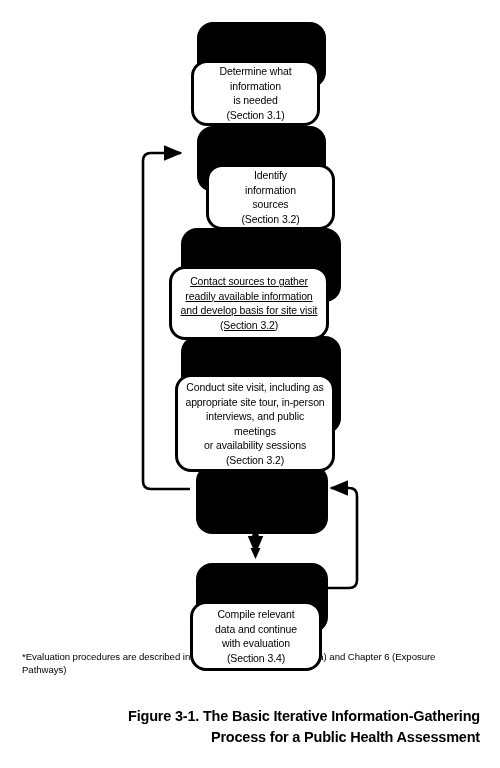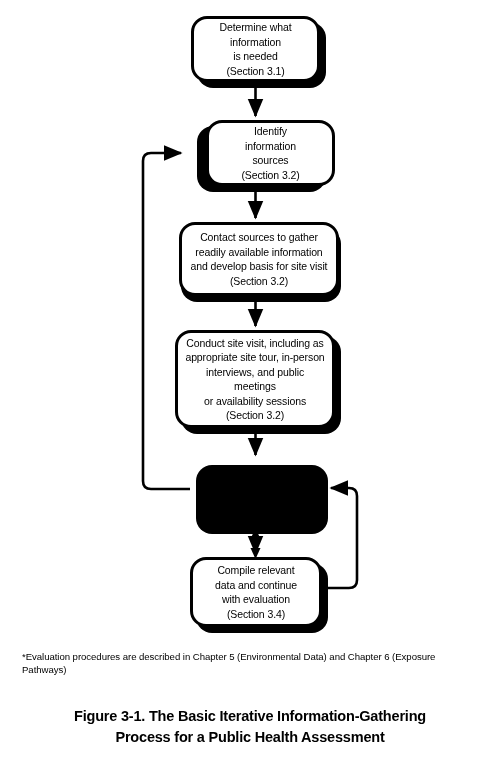--- a/index.html
+++ b/index.html
@@ -33,20 +33,21 @@
     position: absolute;
     box-sizing: border-box;
     border: 3px solid #000000;
     border-radius: 16px;
     background: #ffffff;
     display: flex;
     align-items: center;
     justify-content: center;
     text-align: center;
     z-index: 3;
+    margin-top: 44px;
   }
   .node-shadow {
     position: absolute;
     box-sizing: border-box;
     background: #000000;
     border-radius: 16px;
     z-index: 2;
   }
   .node-text {
     font-size: 10.5px;
@@ -64,21 +65,21 @@
     font-size: 9.6px;
     line-height: 13px;
     color: #000000;
     letter-spacing: -0.05px;
   }
   .figure-caption {
     position: absolute;
     left: 20px;
     top: 706px;
     width: 460px;
-    text-align: center;
+    text-align: right;
     font-size: 14.5px;
     font-weight: bold;
     line-height: 21px;
     color: #000000;
     letter-spacing: -0.2px;
     white-space: pre-line;
   }
 </style>
 </head>
 <body>
@@ -134,29 +135,29 @@
 
   <div class="node-shadow" style="left:197px; top:126px; width:129px; height:66px;"></div>
   <div class="node" style="left:206px; top:120px; width:129px; height:66px;">
     <span class="node-text">Identify
 information
 sources
 (Section 3.2)</span>
   </div>
 
   <div class="node-shadow" style="left:181px; top:228px; width:160px; height:74px;"></div>
-  <div class="node" style="left:179px; top:222px; width:160px; height:74px;">
+  <div class="node" style="left:169px; top:222px; width:160px; height:74px;text-decoration:underline;">
     <span class="node-text">Contact sources to gather
 readily available information
 and develop basis for site visit
 (Section 3.2)</span>
   </div>
 
   <div class="node-shadow" style="left:181px; top:336px; width:160px; height:98px;"></div>
-  <div class="node" style="left:175px; top:330px; width:160px; height:98px;">
+  <div class="node" style="left:175px; top:330px; width:160px; height:98px;align-items:flex-end;">
     <span class="node-text">Conduct site visit, including as
 appropriate site tour, in-person
 interviews, and public meetings
 or availability sessions
 (Section 3.2)</span>
   </div>
 
   <div class="node-shadow" style="left:196px; top:465px; width:132px; height:69px;"></div>
 
   <div class="node-shadow" style="left:196px; top:563px; width:132px; height:70px;"></div>

